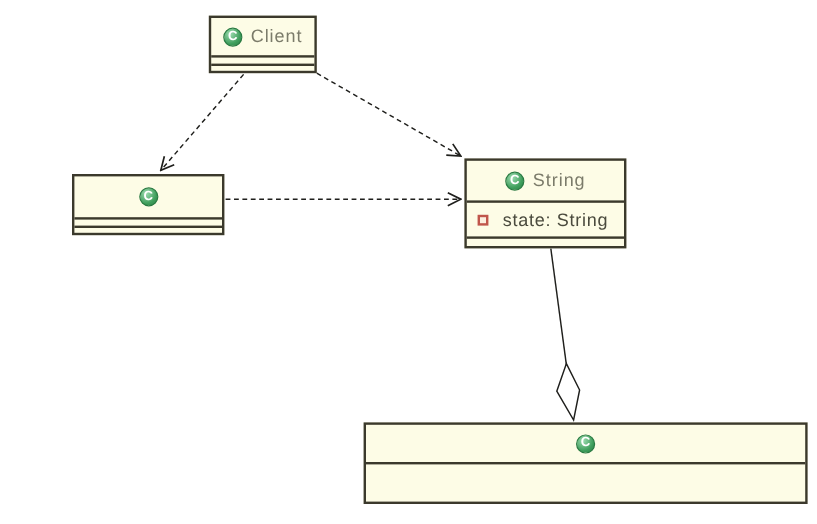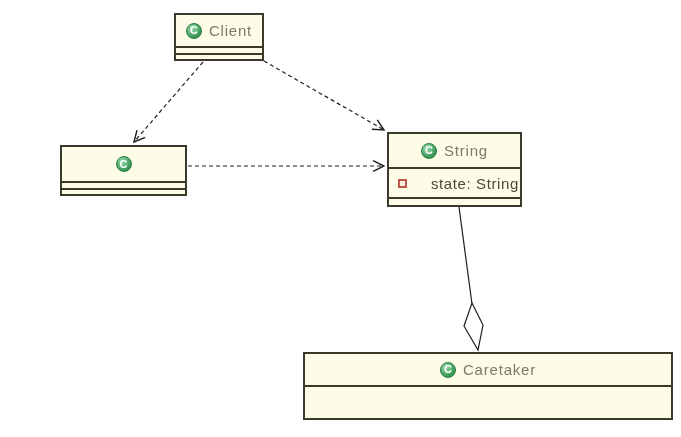--- a/index.html
+++ b/index.html
@@ -12,21 +12,21 @@
   .uml-class{
     position:absolute;box-sizing:border-box;
     border:2px solid #3b392c;background:#fdfce6;
   }
   .uml-header{
     display:flex;align-items:center;justify-content:center;gap:7px;
     box-sizing:border-box;overflow:hidden;white-space:nowrap;
   }
   .uml-comp{box-sizing:border-box;border-top:2px solid #3b392c;}
   .member-row{
-    display:flex;align-items:center;gap:24px;height:100%;
+    display:flex;align-items:center;gap:12px;height:100%;
     box-sizing:border-box;padding-left:9px;overflow:hidden;white-space:nowrap;
   }
   .class-name{
     color:#7b7b6a;font-size:15px;letter-spacing:0.8px;
   }
   .member-text{
     color:#4a4a3d;font-size:15px;letter-spacing:0.6px;
   }
 
   
@@ -124,18 +124,17 @@
       </div>
     </div>
     <div class="uml-comp comp-b"></div>
   </div>
 
   <div class="uml-class caretaker">
     <div class="uml-header">
       <span class="class-icon">
           <i>C</i>
         </span>
-      <span class="class-name">Caretaker</span>
     </div>
     <div class="uml-comp comp-a"></div>
   </div>
 
 </div>
 
 </body></html>

